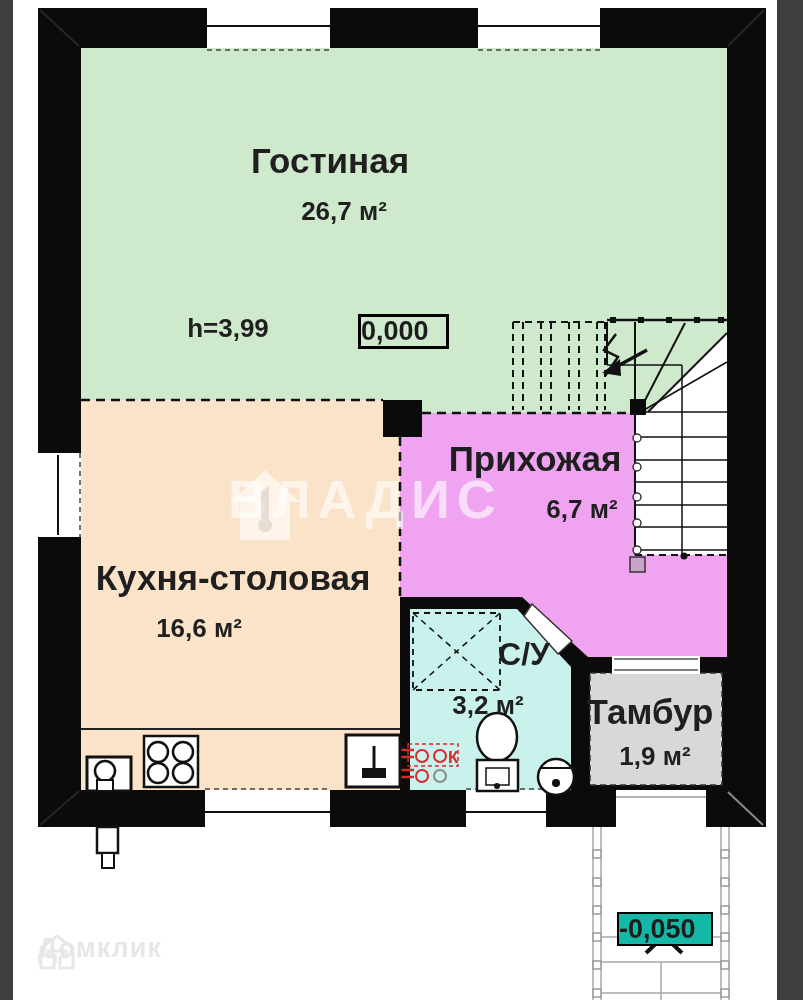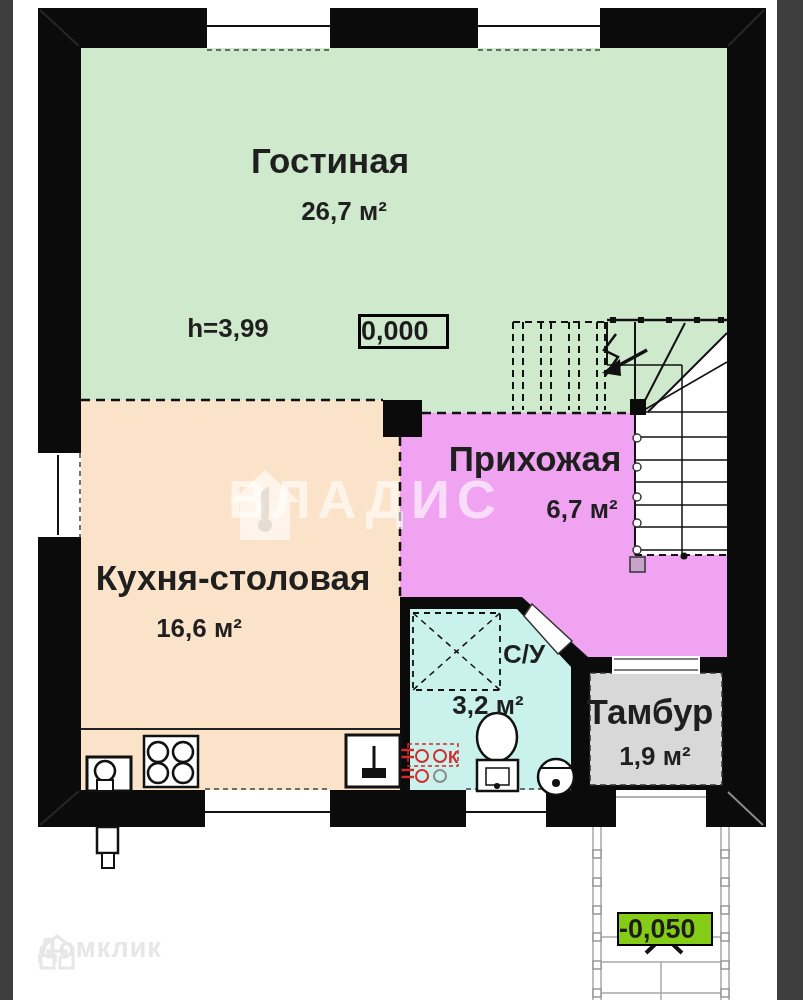--- a/index.html
+++ b/index.html
@@ -12,21 +12,21 @@
   #strip-right{left:777px;width:26px;}
   svg{position:absolute;left:0;top:0;}
   .lbl{position:absolute;transform:translate(-50%,-50%);white-space:nowrap;color:#1f1f1f;}
   .room-name{font-weight:bold;font-size:35px;}
   .room-area{font-weight:bold;font-size:26px;}
   .note{font-weight:600;font-size:26px;}
   .elev-box{
     position:absolute;border:3px solid #000000;display:flex;align-items:center;justify-content:flex-start;
     font-weight:600;font-size:27px;color:#1c1c1c;box-sizing:border-box;margin-top:28px;
   }
-  #elev-entrance{background:#84cc16;border-width:2px;}
+  #elev-entrance{background:#14b8a6;border-width:2px;}
   .wm-vladis{
     position:absolute;display:flex;align-items:flex-start;gap:18px;
     color:rgba(255,255,255,0.62);font-weight:bold;font-size:54px;letter-spacing:7px;
   }
   .wm-domclick{
     position:absolute;display:flex;align-items:flex-start;gap:10px;
     color:#e7e7e7;font-weight:bold;font-size:27px;letter-spacing:1px;
   }
 </style>
 </head>
@@ -243,21 +243,21 @@
   <div class="elev-box" style="left:358px;top:286px;width:91px;height:35px;">
     <span>0,000</span>
   </div>
 
   <div class="lbl room-name" style="left:233px;top:578px;">Кухня-столовая</div>
   <div class="lbl room-area" style="left:199px;top:628px;">16,6 м²</div>
 
   <div class="lbl room-name" style="left:535px;top:459px;">Прихожая</div>
   <div class="lbl room-area" style="left:538px;top:509px;margin-left:44px;">6,7 м²</div>
 
-  <div class="lbl room-name" style="left:524px;top:654px;font-size:26px;">С/У</div>
+  <div class="lbl room-name" style="left:524px;top:654px;font-size:32px;">С/У</div>
   <div class="lbl room-area" style="left:488px;top:705px;">3,2 м²</div>
 
   <div class="lbl room-name" style="left:650px;top:712px;">Тамбур</div>
   <div class="lbl room-area" style="left:655px;top:756px;">1,9 м²</div>
 
   <div id="elev-entrance" class="elev-box" style="left:617px;top:884px;width:96px;height:34px;">
     <span>-0,050</span>
   </div>
 
   <div class="wm-vladis" style="left:228px;top:468px;">

